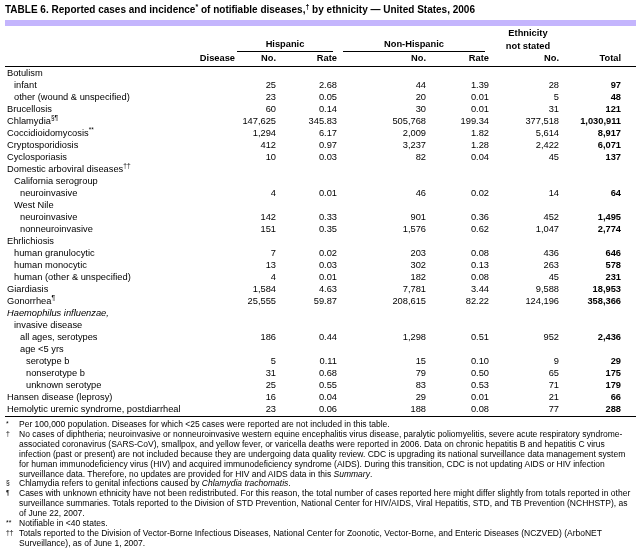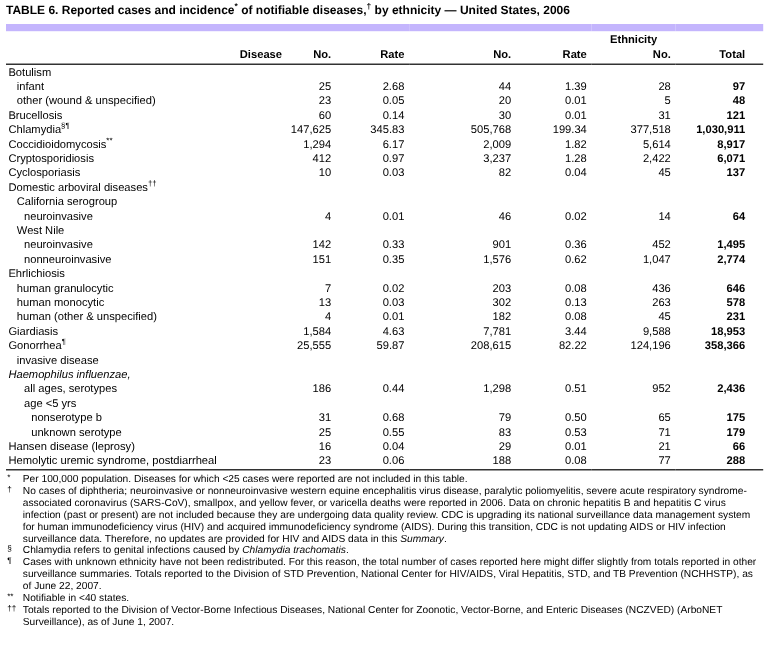--- a/index.html
+++ b/index.html
@@ -52,20 +52,31 @@
       <col style="width:73px">
   </colgroup>
   <thead>
     <tr class="top">
       <th></th>
       <th colspan="2"></th>
       <th colspan="2"></th>
       <th class="center">Ethnicity</th>
       <th></th>
     </tr>
+    <tr>
+      <th></th>
+      <th colspan="2">
+          <div class="grp">Hispanic</div>
+        </th>
+      <th colspan="2">
+          <div class="grp">Non-Hispanic</div>
+        </th>
+      <th class="center">not stated</th>
+      <th></th>
+    </tr>
     <tr class="sub">
       <th class="left">Disease</th>
       <th class="numh">No.</th>
       <th class="numh">Rate</th>
       <th class="numh">No.</th>
       <th class="numh">Rate</th>
       <th class="numh">No.</th>
       <th class="totalh">Total</th>
     </tr>
   </thead>
@@ -244,30 +255,30 @@
       <tr>
         <td class="lbl ind0">Gonorrhea<sup>¶</sup></td>
         <td class="num">25,555</td>
         <td class="num">59.87</td>
         <td class="num">208,615</td>
         <td class="num">82.22</td>
         <td class="num">124,196</td>
         <td class="num total">358,366</td>
       </tr>
       <tr>
+        <td class="lbl ind0 it">Haemophilus influenzae,</td>
+        <td class="num"></td>
+        <td class="num"></td>
+        <td class="num"></td>
+        <td class="num"></td>
+        <td class="num"></td>
+        <td class="num total"></td>
+      </tr>
+      <tr>
         <td class="lbl ind1">invasive disease</td>
-        <td class="num"></td>
-        <td class="num"></td>
-        <td class="num"></td>
-        <td class="num"></td>
-        <td class="num"></td>
-        <td class="num total"></td>
-      </tr>
-      <tr>
-        <td class="lbl ind0 it">Haemophilus influenzae,</td>
         <td class="num"></td>
         <td class="num"></td>
         <td class="num"></td>
         <td class="num"></td>
         <td class="num"></td>
         <td class="num total"></td>
       </tr>
       <tr>
         <td class="lbl ind2">all ages, serotypes</td>
         <td class="num">186</td>
@@ -278,20 +289,29 @@
         <td class="num total">2,436</td>
       </tr>
       <tr>
         <td class="lbl ind2">age &lt;5 yrs</td>
         <td class="num"></td>
         <td class="num"></td>
         <td class="num"></td>
         <td class="num"></td>
         <td class="num"></td>
         <td class="num total"></td>
+      </tr>
+      <tr>
+        <td class="lbl ind3">serotype b</td>
+        <td class="num">5</td>
+        <td class="num">0.11</td>
+        <td class="num">15</td>
+        <td class="num">0.10</td>
+        <td class="num">9</td>
+        <td class="num total">29</td>
       </tr>
       <tr>
         <td class="lbl ind3">nonserotype b</td>
         <td class="num">31</td>
         <td class="num">0.68</td>
         <td class="num">79</td>
         <td class="num">0.50</td>
         <td class="num">65</td>
         <td class="num total">175</td>
       </tr>

